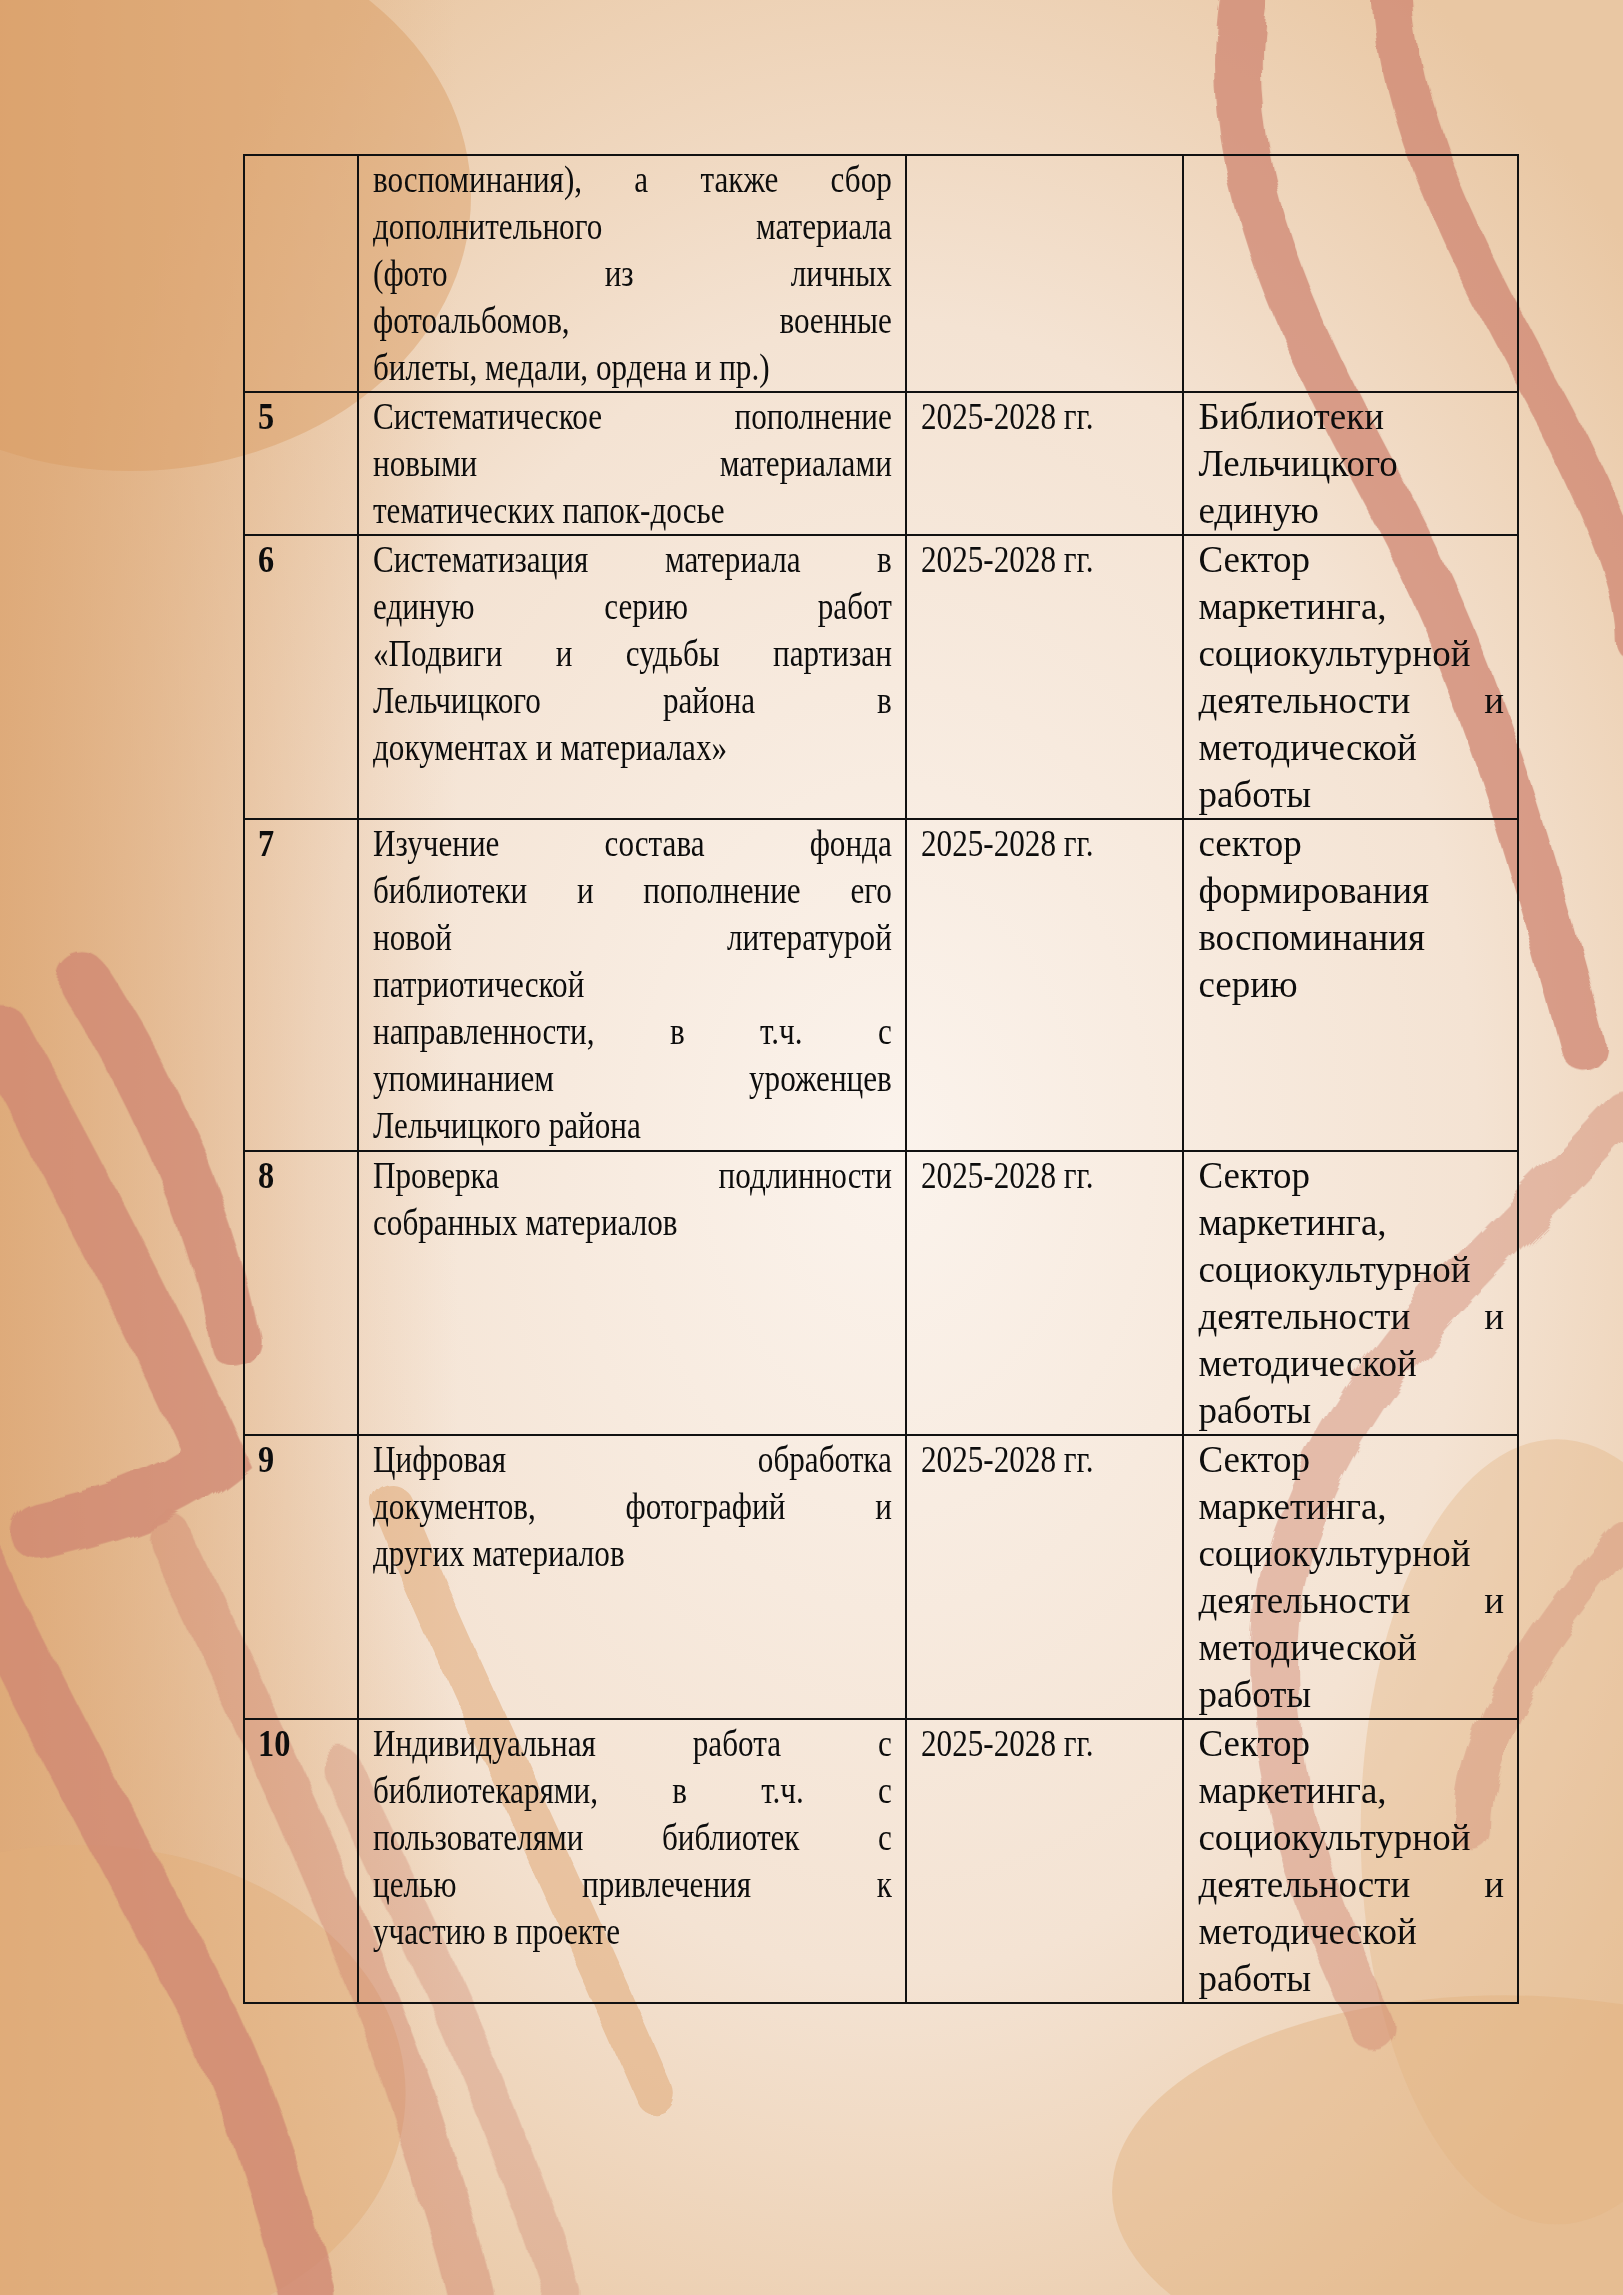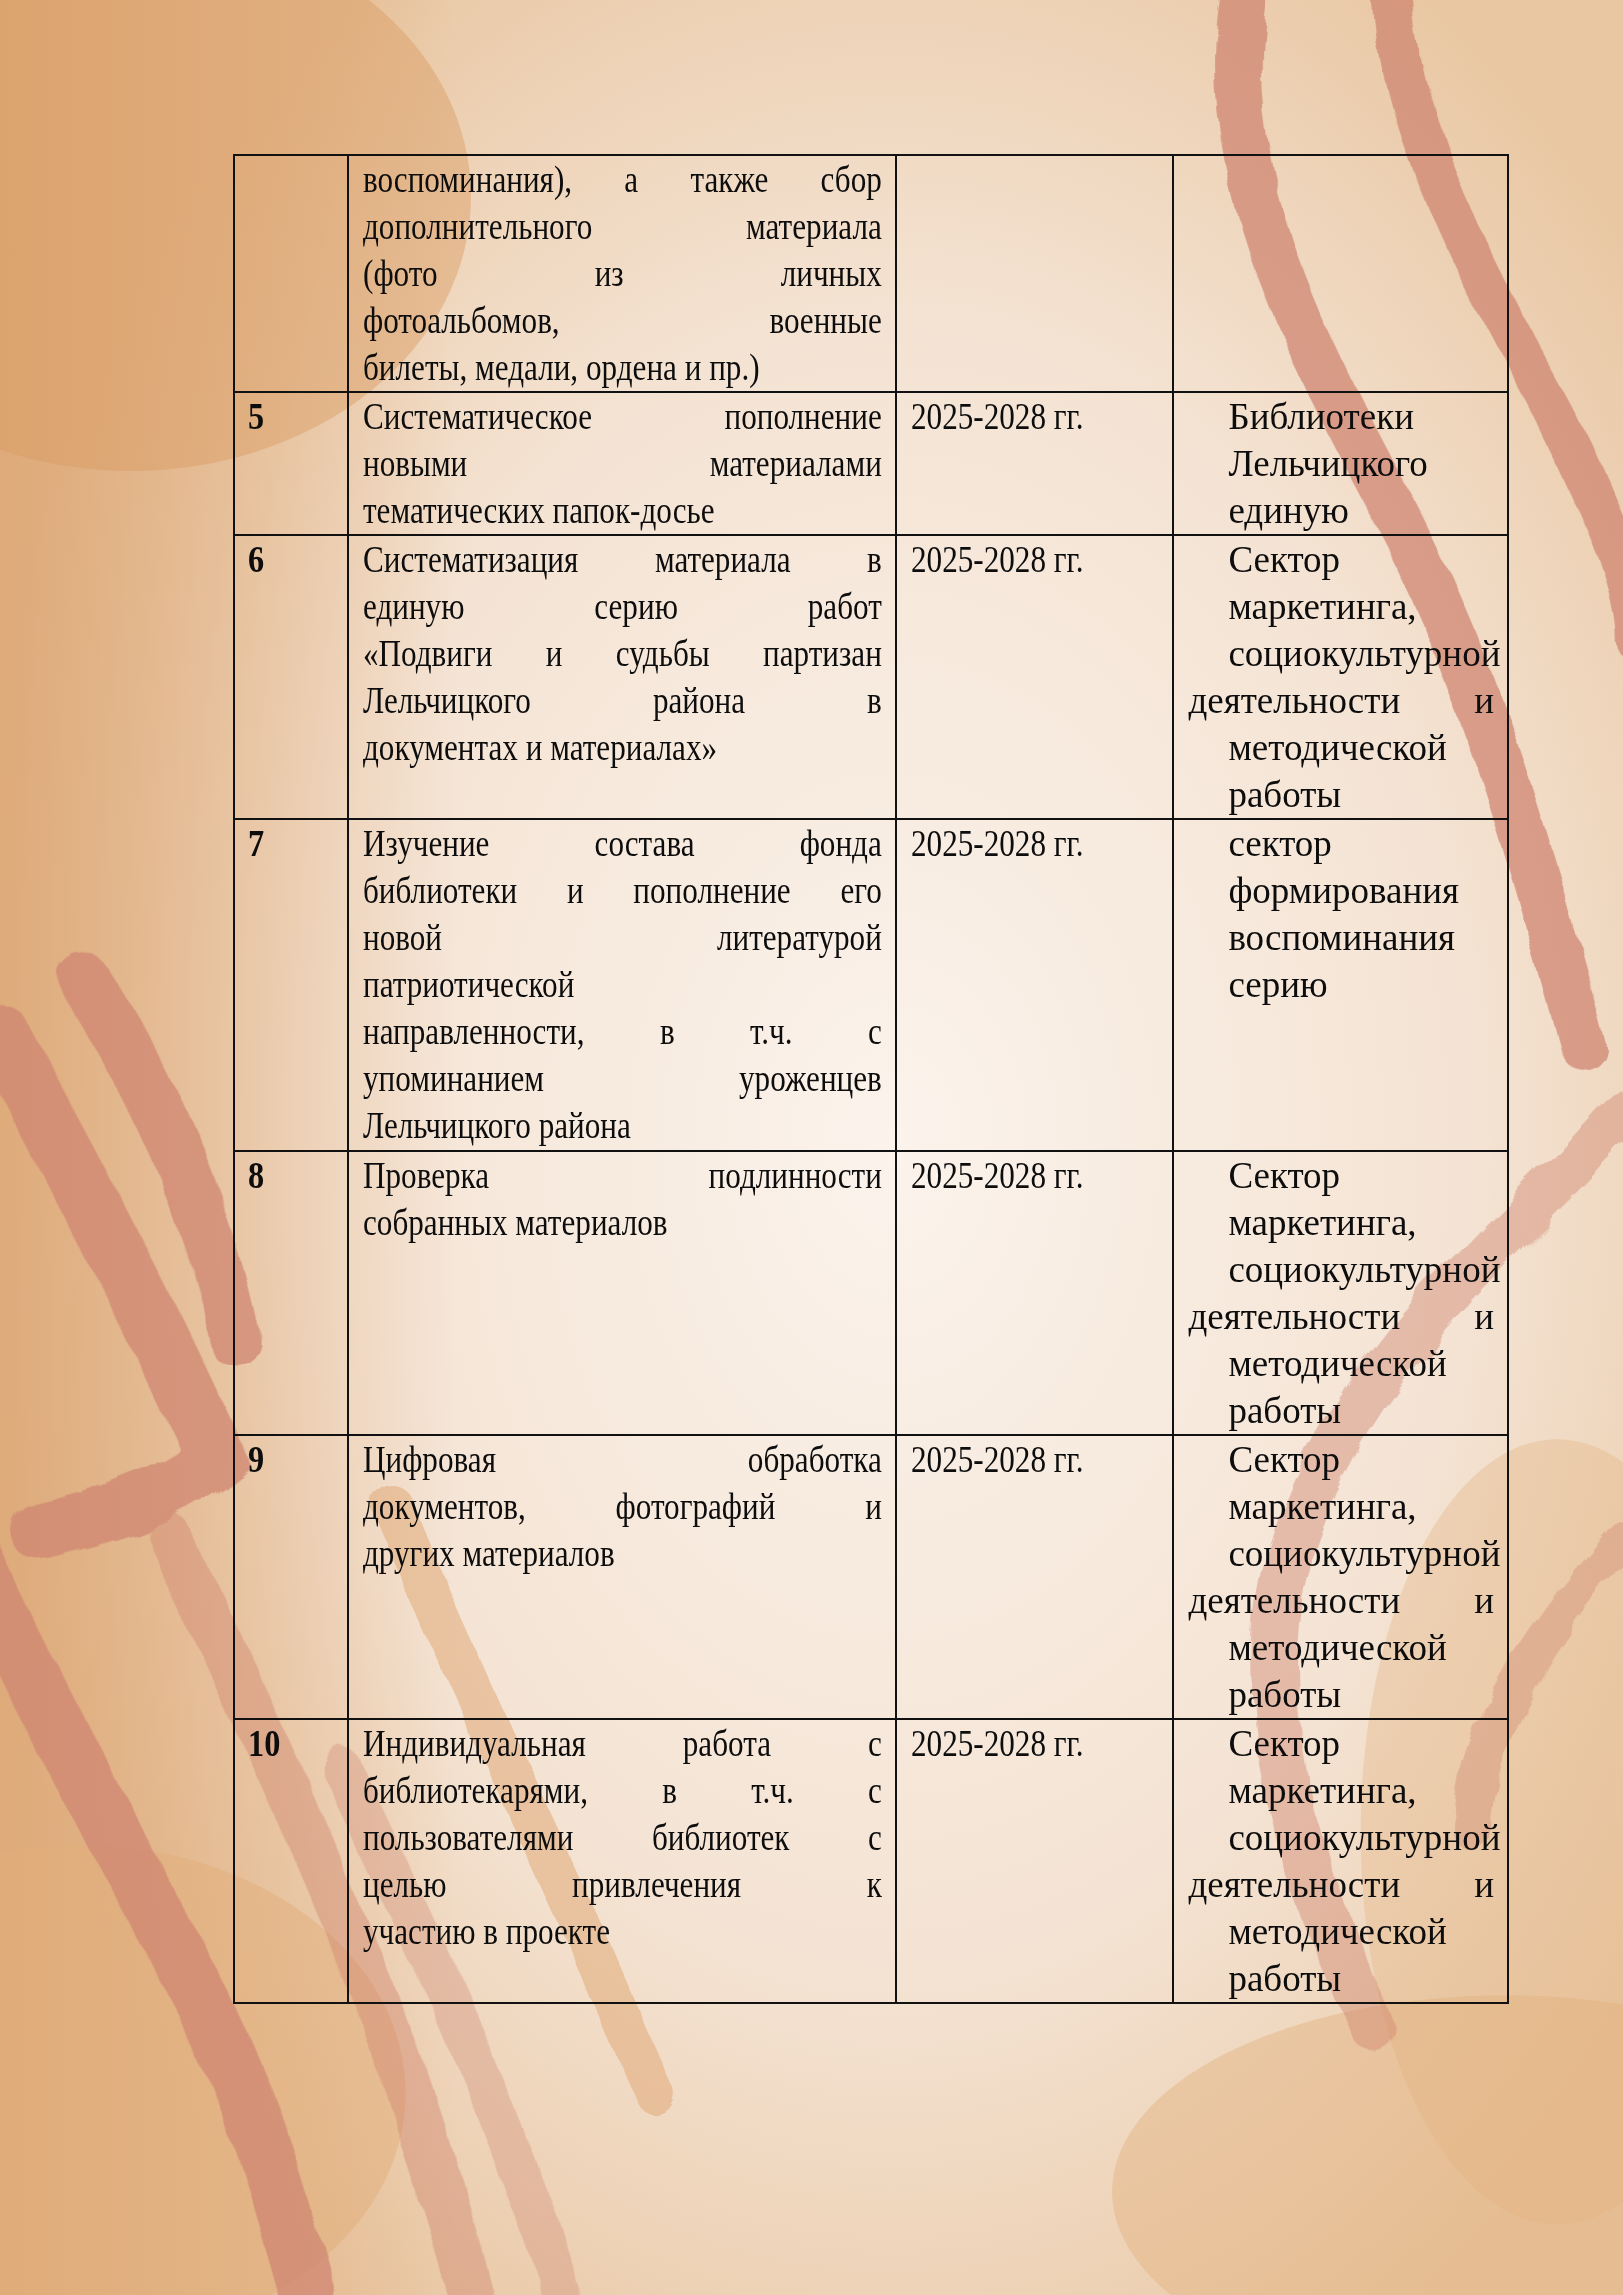--- a/index.html
+++ b/index.html
@@ -3,21 +3,21 @@
 <meta charset="utf-8">
 <style>
   html, body { margin:0; padding:0; }
   body {
     width:1623px; height:2295px; position:relative; overflow:hidden;
     background:#f3e2cf;
     font-family:"Liberation Serif", "DejaVu Serif", serif;
   }
   .bg { position:absolute; left:0; top:0; width:1623px; height:2295px; }
   .page-table {
-    position:absolute; left:233px; top:154px;
+    position:absolute; left:243px; top:154px;
     border-collapse:collapse; table-layout:fixed;
     width:1273px;
     border-radius:22px;
   }
   .page-table td {
     border:2px solid #111;
     vertical-align:top;
     padding:0 13px 0 14.4px;
     color:#0d0d0d;
     font-size:38px;
@@ -25,21 +25,21 @@
   }
   .c-num { width:88px; font-weight:bold; padding-left:13px !important; }
   .c-desc { width:522px; text-align:justify; text-align-last:left; }
   .c-date { width:251px;margin-top:8px; }
   .c-resp { width:309px; text-align:justify; text-align-last:left; font-size:37px !important; }
   .narrow { display:inline-block; transform:scaleX(0.82); transform-origin:left top; width:122%; }
   .c-desc .narrow { width:122%; }
   .line { display:block; text-align:justify; text-align-last:justify; }
   .line.last { text-align-last:left; }
   .resp-line { display:block; text-align:justify; text-align-last:justify; }
-  .resp-line.last { text-align-last:left;margin-left:40px; }
+  .resp-line.last { text-align-last:left; }
   .num-txt { display:inline-block; transform:scaleX(0.85); transform-origin:left top; }
 </style>
 </head>
 <body>
 
 <svg class="bg" viewBox="0 0 2481 3508" preserveAspectRatio="none">
   <defs>
     <radialGradient id="center-glow" cx="0.55" cy="0.5" r="0.6">
       <stop offset="0" stop-color="#fbf3ec"></stop>
       <stop offset="0.6" stop-color="#f4e3d3"></stop>

